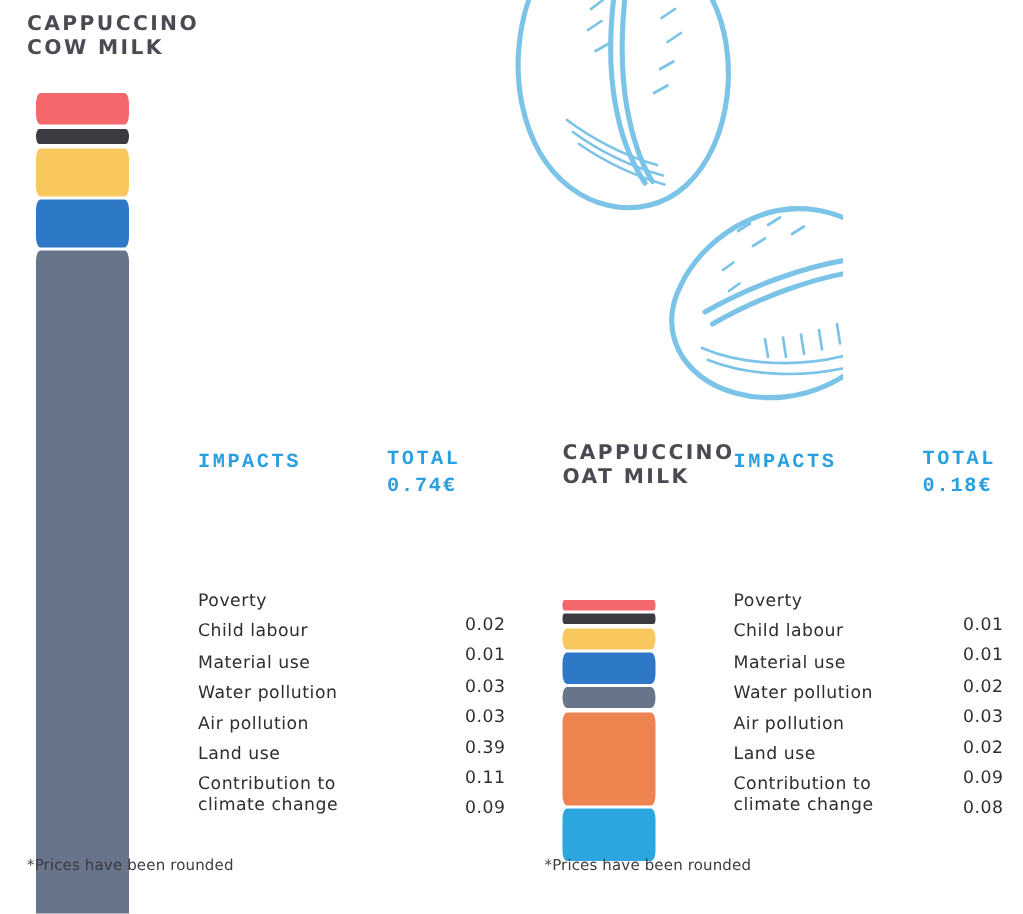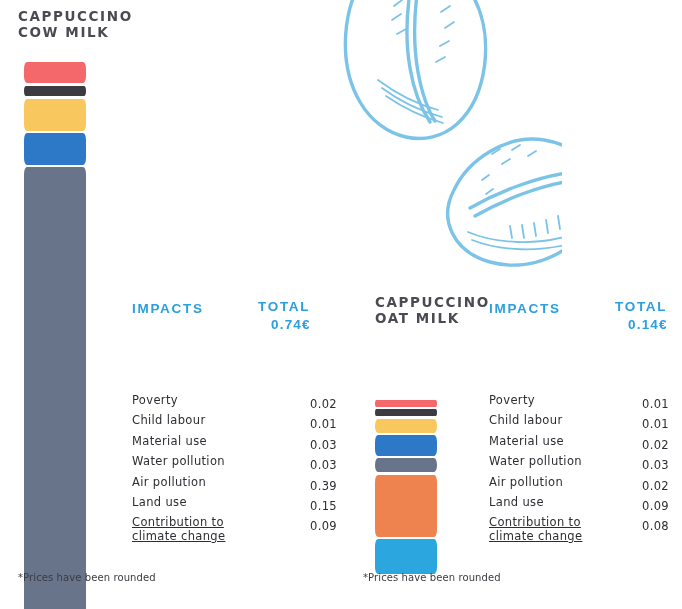--- a/index.html
+++ b/index.html
@@ -42,30 +42,29 @@
     line-height: 16px;
     white-space: pre-line;
   }
   #title-cow  { left: 18px;  top: 8px; }
   #title-oat  { left: 375px; top: 294px; }
 
   
   .col-head {
     position: absolute;
     color: #2b9fe0;
-    font-family: Liberation Sans, sans-serif;
+    font-family: Liberation Mono, monospace;
     font-size: 13.5px;
     font-weight: bold;
     letter-spacing: 1.7px;
     line-height: 18px;
   }
   .col-head .total-value {
     display: block;
     letter-spacing: 1.2px;
-    margin-left: 13px;
   }
   #impacts-left  { left: 132px; top: 300px; }
   #total-left    { left: 258px; top: 298px; }
   #impacts-right { left: 489px; top: 300px; }
   #total-right   { left: 615px; top: 298px; }
 
   
   .impact-table {
     position: absolute;
     font-family: "DejaVu Sans", sans-serif;
@@ -73,29 +72,29 @@
     color: #2d2d33;
   }
   #table-left  { left: 132px; top: 393px; width: 205px; }
   #table-right { left: 489px; top: 393px; width: 180px; }
 
   .impact-row {
     position: relative;
     height: 20.4px;
     line-height: 14px;
   }
-  .impact-row.tall { height: 36px; text-decoration: underline; }
+  .impact-row.tall { height: 36px; }
   .impact-label {
     display: block;
     max-width: 128px;
     letter-spacing: 0.35px;
   }
   .impact-value {
     position: absolute;
-    top: 4px;
+    top: 16px;
     right: 0;
     letter-spacing: 0.35px;
   }
   #table-right .impact-label { max-width: 120px; }
 
   
   .bar {
     position: absolute;
     width: 62px;
   }
@@ -204,21 +203,21 @@
       <div class="impact-row">
         <span class="impact-label">Water pollution</span>
         <span class="impact-value">0.03</span>
       </div>
       <div class="impact-row">
         <span class="impact-label">Air pollution</span>
         <span class="impact-value">0.39</span>
       </div>
       <div class="impact-row">
         <span class="impact-label">Land use</span>
-        <span class="impact-value">0.15</span>
+        <span class="impact-value">0.11</span>
       </div>
       <div class="impact-row tall">
         <span class="impact-label">Contribution to climate change</span>
         <span class="impact-value">0.09</span>
       </div>
     </div>
 
   <div class="footnote" id="note-left">*Prices have been rounded</div>
 
   <div class="product-title" id="title-oat">CAPPUCCINO
@@ -231,21 +230,21 @@
       <div class="seg" style="height: 20.7px; background: rgb(46, 121, 199); margin-bottom: 2.5px;"></div>
       <div class="seg" style="height: 13.8px; background: rgb(103, 116, 138); margin-bottom: 2.5px;"></div>
       <div class="seg" style="height: 62.1px; background: rgb(239, 131, 80); margin-bottom: 2.5px;"></div>
       <div class="seg" style="height: 34.5px; background: rgb(43, 166, 222); margin-bottom: 0px;"></div>
     </div>
 
   <div class="col-head" id="impacts-right">IMPACTS</div>
 
   <div class="col-head" id="total-right">
     <span>TOTAL</span>
-    <span class="total-value">0.14€</span>
+    <span class="total-value">0.18€</span>
   </div>
 
   <div class="impact-table" id="table-right">
       <div class="impact-row">
         <span class="impact-label">Poverty</span>
         <span class="impact-value">0.01</span>
       </div>
       <div class="impact-row">
         <span class="impact-label">Child labour</span>
         <span class="impact-value">0.01</span>

